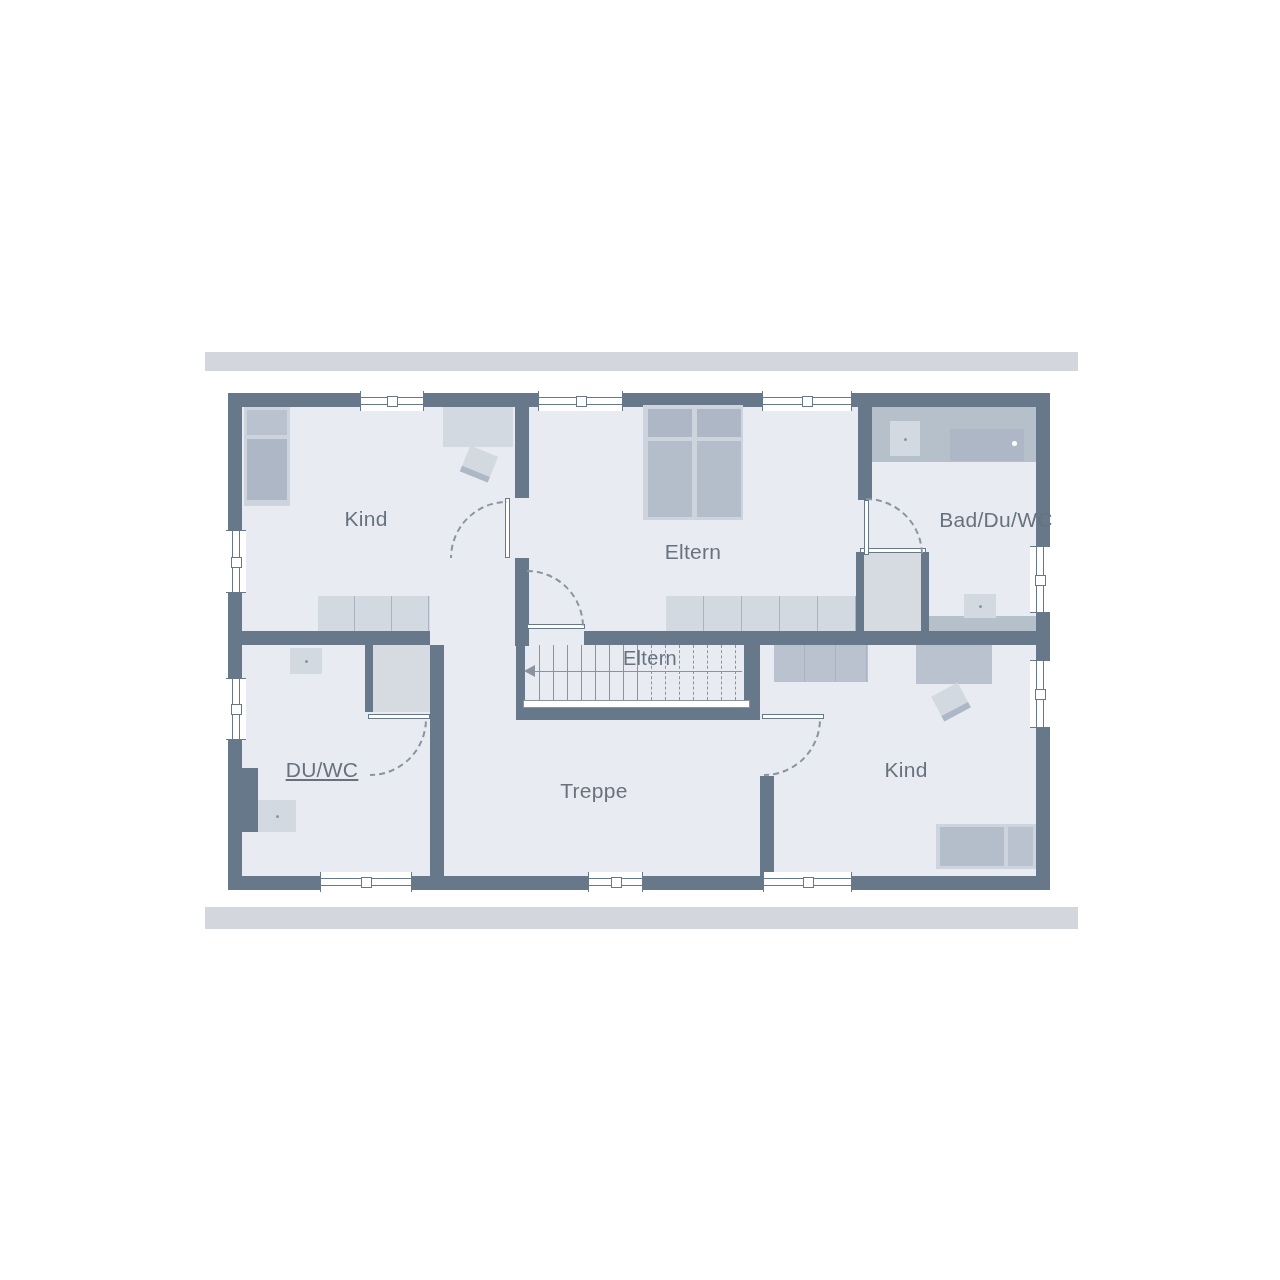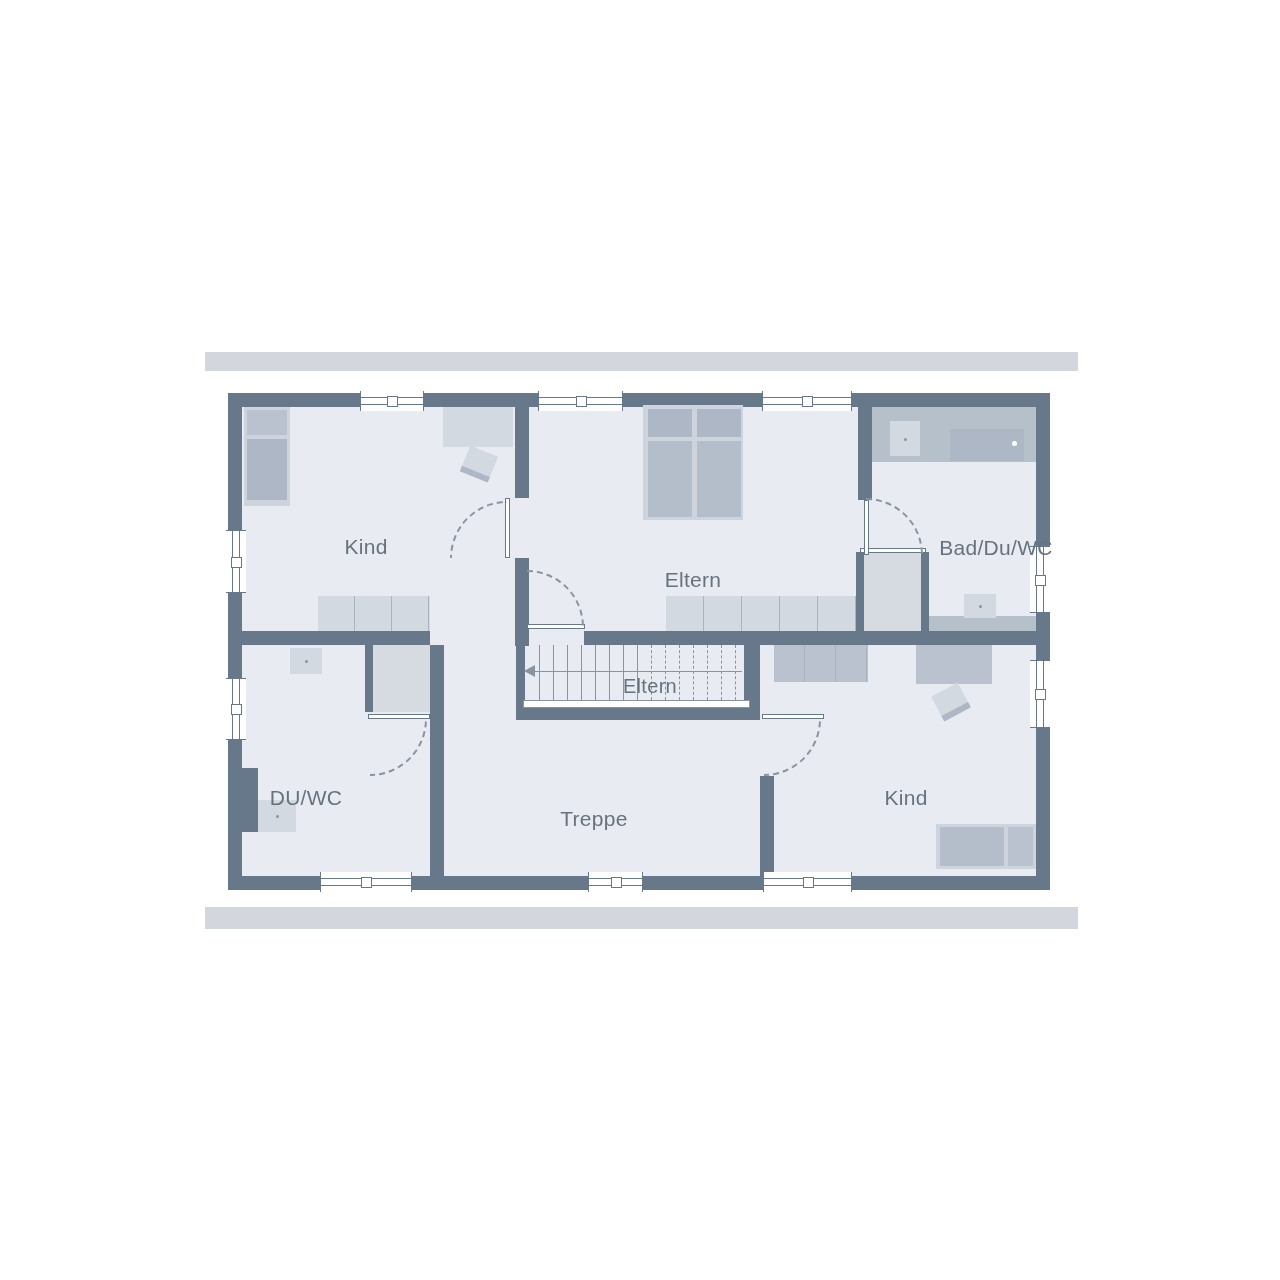--- a/index.html
+++ b/index.html
@@ -32,21 +32,21 @@
         margin:-5px 0 0 -5px;background:#fff;border:1px solid var(--wall);}
   .winv::after{top:50%;}
   .leaf{background:#fff;border:1px solid var(--wall);box-sizing:border-box;}
   .arcwrap{overflow:hidden;}
   .arc{position:absolute;width:200%;height:200%;border:2px dashed var(--line);
        border-radius:50%;box-sizing:border-box;}
   .chair{border-bottom:6px solid var(--matt);box-sizing:border-box;}
   .dotted::after{content:"";position:absolute;left:50%;top:50%;width:3px;height:3px;
        margin:-1px 0 0 -1px;border-radius:50%;background:var(--line);}
   .roomlabel{transform:translate(-50%,-50%);color:var(--label);font-size:21px;
-       letter-spacing:0.3px;white-space:nowrap;margin-top:28px;}
+       letter-spacing:0.3px;white-space:nowrap;}
   .tread-s{position:absolute;top:0;height:100%;border-left:1px solid var(--line);}
   .tread-d{position:absolute;top:0;height:100%;border-left:1px dashed var(--line);}
   .walkline{height:0;border-top:1.5px solid var(--line);}
   .arrow-left{width:0;height:0;border-top:6px solid transparent;border-bottom:6px solid transparent;
        border-right:11px solid var(--line);}
   .strip{background:#fff;border:1px solid var(--line);box-sizing:border-box;}
 </style>
 </head>
 <body>
 
@@ -161,17 +161,17 @@
   <div class="abs winh" style="left:763px;top:872px;width:89px;"></div>
   <div class="abs winv" style="left:226px;top:530px;height:63px;"></div>
   <div class="abs winv" style="left:226px;top:678px;height:62px;"></div>
   <div class="abs winv" style="left:1030px;top:546px;height:67px;"></div>
   <div class="abs winv" style="left:1030px;top:660px;height:68px;"></div>
 
   <div class="abs roomlabel" style="left:366px;top:519px;">Kind</div>
   <div class="abs roomlabel" style="left:693px;top:552px;text-align:center;">Eltern</div>
   <div class="abs roomlabel" style="left:996px;top:520px;">Bad/Du/WC</div>
   <div class="abs roomlabel" style="left:650px;top:658px;font-size:20px;">Eltern</div>
-  <div class="abs roomlabel" style="left:306px;top:770px;">DU/WC</div>
+  <div class="abs roomlabel" style="left:322px;top:770px;text-decoration:underline;">DU/WC</div>
   <div class="abs roomlabel" style="left:594px;top:791px;">Treppe</div>
   <div class="abs roomlabel" style="left:906px;top:770px;">Kind</div>
 
 </div>
 
 </body></html>

